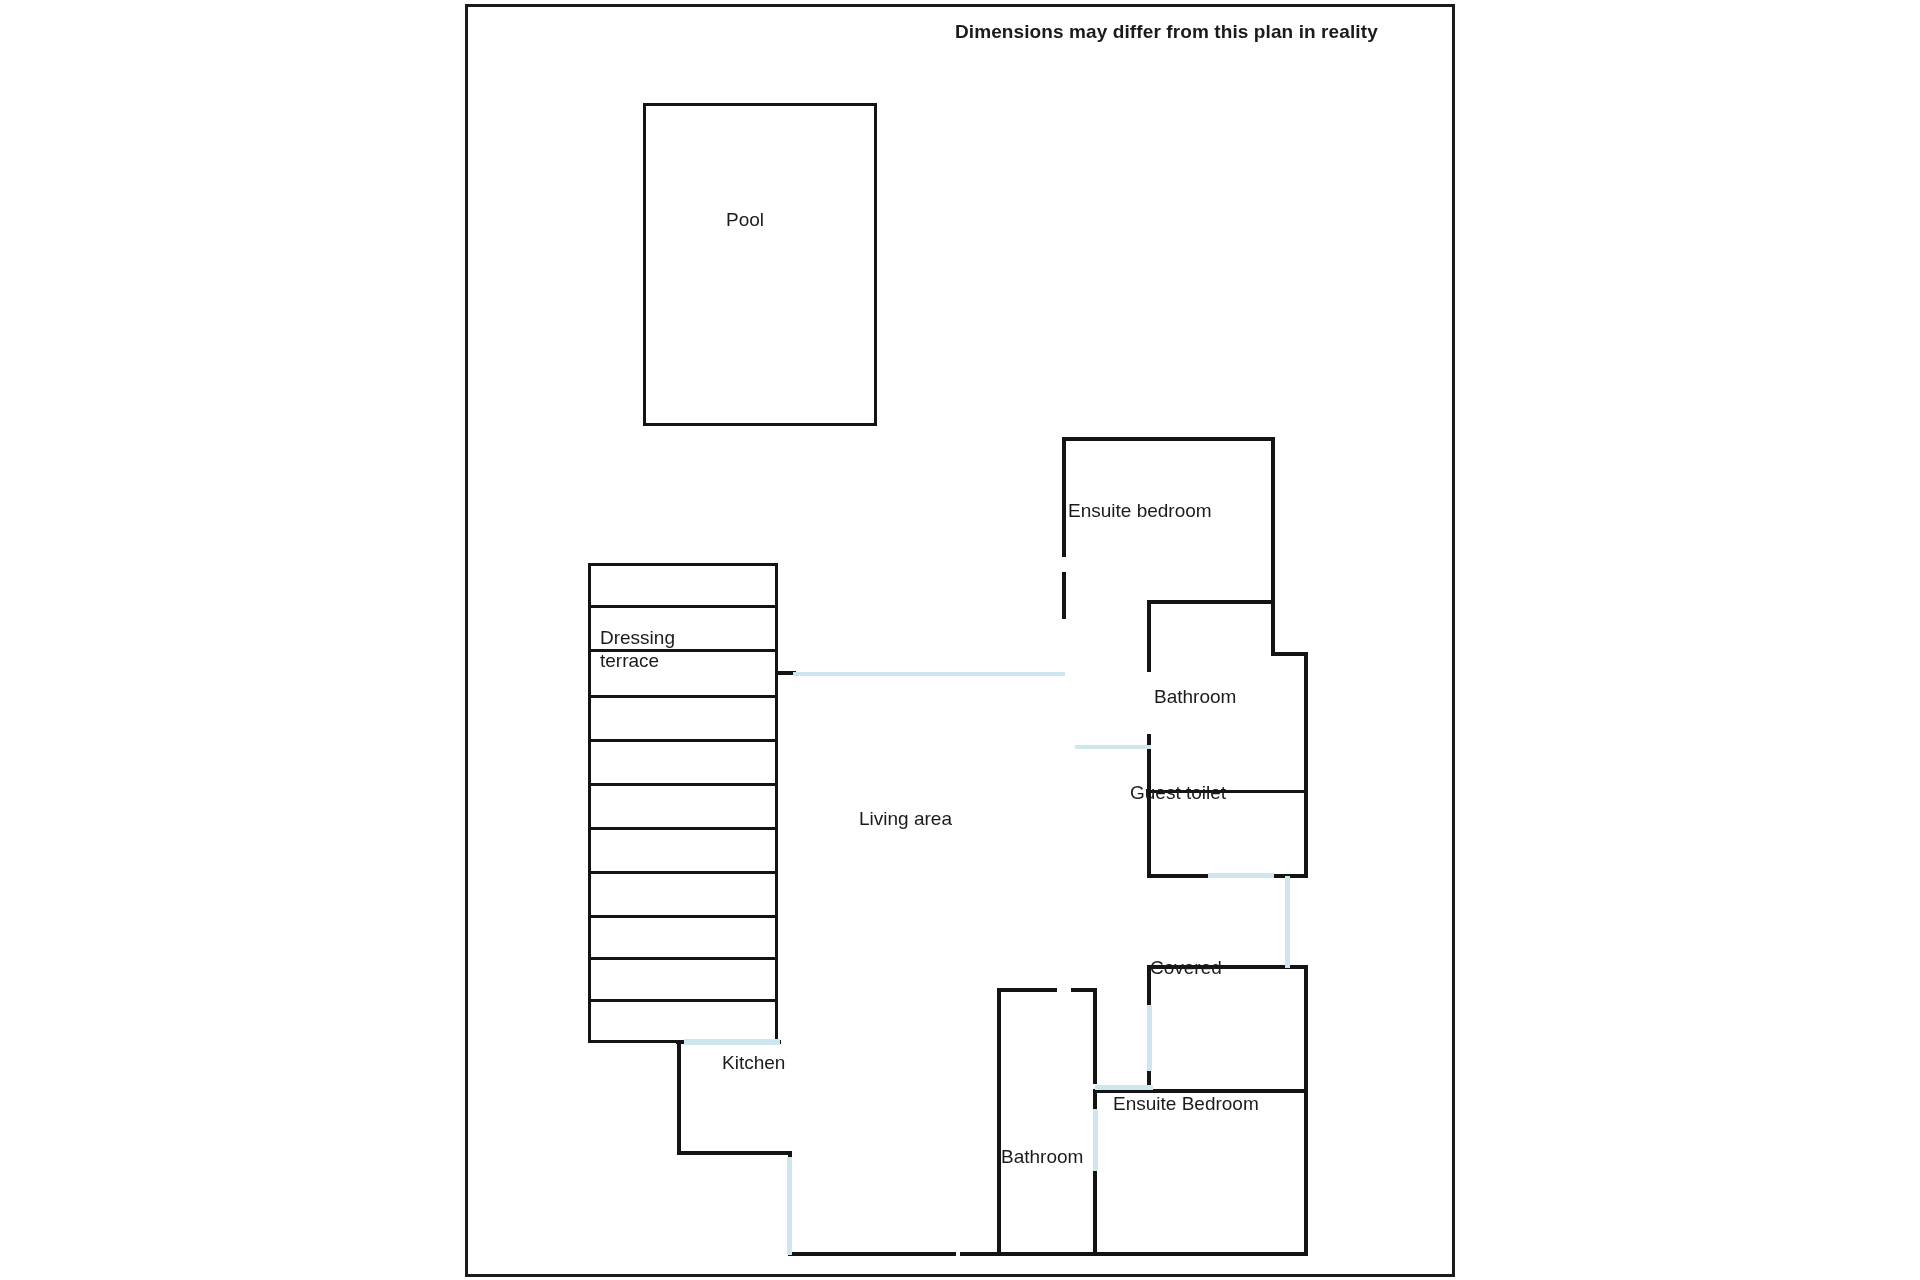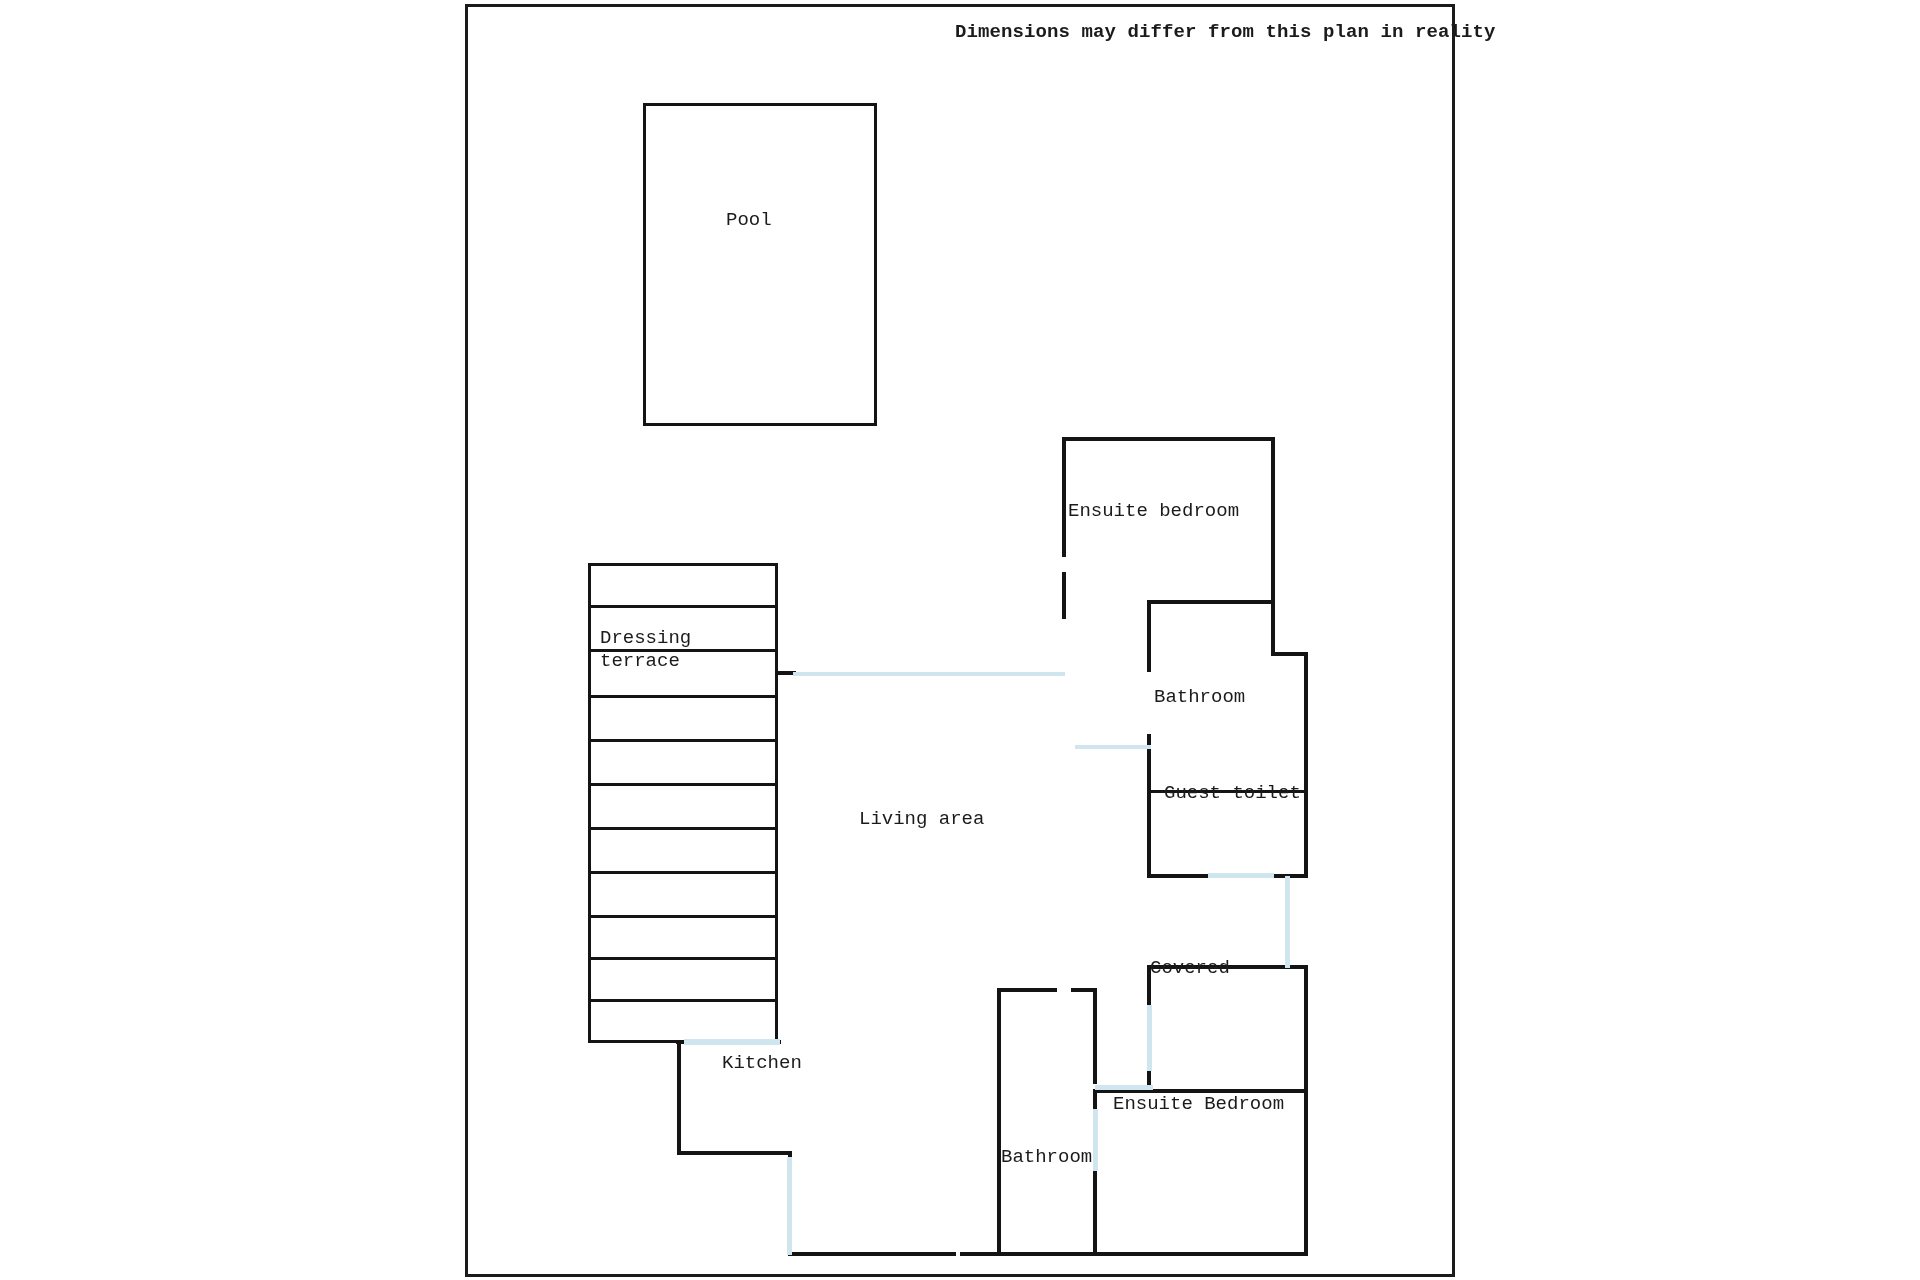--- a/index.html
+++ b/index.html
@@ -19,21 +19,20 @@
   
   #plan-frame {
     position: absolute;
     left: 465px;
     top: 4px;
     width: 990px;
     height: 1273px;
     border: 3px solid #1b1b1b;
     box-sizing: border-box;
     background: #ffffff;
-    font-family: Liberation Mono, monospace;
   }
   #plan-note {
     position: absolute;
     left: 487px;
     top: 14px;
     font-size: 19px;
     font-weight: bold;
     color: #1b1b1b;
     letter-spacing: 0.1px;
     white-space: nowrap;
@@ -108,21 +107,21 @@
     <div class="wall" style="left:803px; top:645px; width:37px; height:4px;"></div>
     <div class="wall" style="left:836px; top:645px; width:4px; height:142px;"></div>
 
     <div class="wall" style="left:679px; top:783px; width:161px; height:3px;"></div>
     <div class="room-label" style="left:686px; top:676px;">Bathroom</div>
 
     <div class="wall" style="left:679px; top:783px; width:4px; height:88px;"></div>
     <div class="wall" style="left:836px; top:783px; width:4px; height:88px;"></div>
     <div class="wall" style="left:679px; top:867px; width:62px; height:4px;"></div>
     <div class="wall" style="left:805px; top:867px; width:35px; height:4px;"></div>
-    <div class="room-label" style="left:696px; top:772px;">Guest toilet</div>
+    <div class="room-label" style="left:662px; top:772px;">Guest toilet</div>
 
     <div class="wall" style="left:679px; top:958px; width:161px; height:4px;"></div>
     <div class="wall" style="left:679px; top:958px; width:4px; height:42px;"></div>
     <div class="wall" style="left:679px; top:1064px; width:4px; height:22px;"></div>
     <div class="wall" style="left:836px; top:958px; width:4px; height:128px;"></div>
     <div class="wall" style="left:625px; top:1082px; width:215px; height:4px;"></div>
     <div class="room-label" style="left:682px; top:947px;">Covered</div>
 
     <div class="wall" style="left:625px; top:1082px; width:4px; height:26px;"></div>
     <div class="wall" style="left:625px; top:1163px; width:4px; height:86px;"></div>

